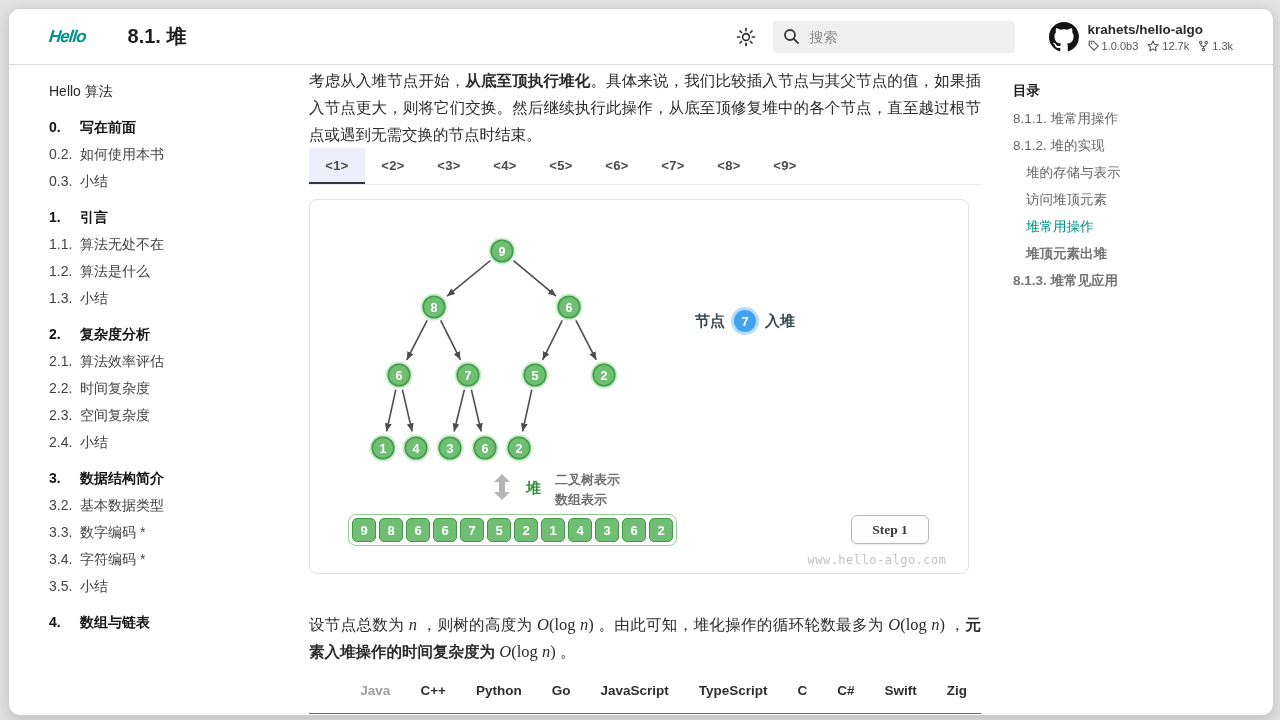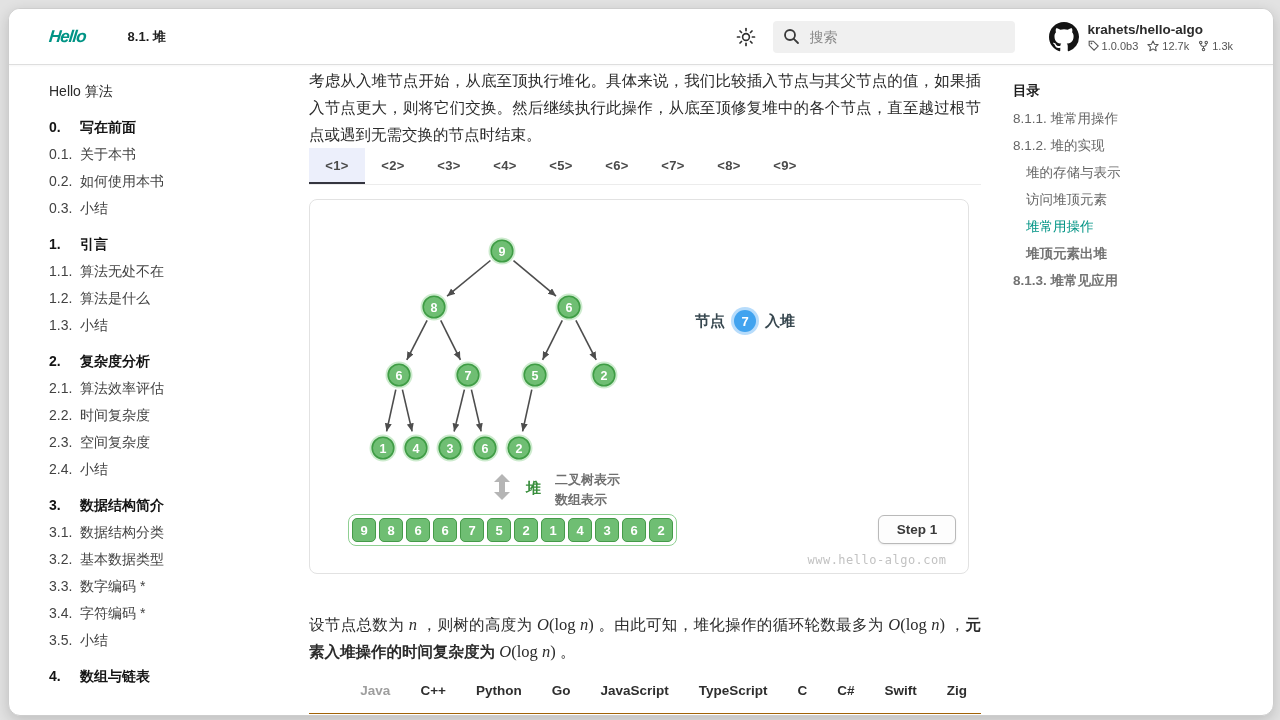--- a/index.html
+++ b/index.html
@@ -4,21 +4,21 @@
 <style>
   html,body{margin:0;padding:0;width:1280px;height:720px;overflow:hidden;
     background:#e2e2e2;font-family:"Liberation Sans","DejaVu Sans",sans-serif;}
   .window{position:absolute;left:8px;top:8px;width:1264px;height:706px;background:#fff;
     border:1px solid #cdcdcd;border-radius:12px;box-shadow:0 4px 14px rgba(0,0,0,.16);overflow:hidden;}
   
   .header{position:absolute;left:0;top:0;right:0;height:55px;display:flex;align-items:center;
     border-bottom:1px solid #dedede;box-shadow:0 1px 2px rgba(0,0,0,.04);background:#fff;z-index:5;}
   .logo{margin-left:40px;color:#009485;font-weight:bold;font-style:italic;font-size:17px;
     letter-spacing:-1px;transform:skewX(-6deg);cursor:pointer;}
-  .page-title{margin-left:42px;font-size:13px;font-weight:600;color:#1f1f1f;}
+  .page-title{margin-left:42px;font-size:20px;font-weight:600;color:#1f1f1f;}
   .header-spacer{flex:1;}
   .theme-toggle{width:26px;height:26px;display:flex;align-items:center;justify-content:center;
     margin-right:14px;cursor:pointer;}
   .searchbox{width:222px;height:32px;background:#f0f0f0;border-radius:4px;display:flex;
     align-items:center;padding:0 10px;margin-right:34px;}
   .searchbox input{border:0;outline:0;background:transparent;font-size:14px;color:#333;
     width:170px;margin-left:8px;font-family:"Liberation Sans",sans-serif;}
   .searchbox input::placeholder{color:#8a8a8a;}
   .repo{display:flex;align-items:center;margin-right:40px;cursor:pointer;}
   .repo-text{margin-left:9px;}
@@ -58,24 +58,24 @@
     font-size:13px;font-weight:700;display:flex;align-items:center;justify-content:center;
     box-shadow:0 0 0 3px rgba(144,202,249,.65);}
   .updown{position:absolute;left:184px;top:274px;}
   .heap-label{position:absolute;left:216px;top:279px;font-size:15px;font-weight:700;color:#388e3c;}
   .repr-label{position:absolute;left:245px;font-size:13px;color:#6f6f6f;font-weight:600;}
   .repr-tree{top:271px;} .repr-array{top:291px;}
   .array-box{position:absolute;left:38px;top:314px;display:inline-flex;gap:3px;padding:3px;
     border:1.6px solid #8fcf92;border-radius:8px;background:#fff;}
   .cell{width:22px;height:22px;border-radius:5px;background:#6fbe73;border:1.2px solid #459a49;
     color:#fff;font-weight:700;font-size:13px;display:flex;align-items:center;justify-content:center;}
-  .step-box{position:absolute;left:568px;top:315px;width:76px;height:27px;border:1.5px solid #b9b9b9;
+  .step-box{position:absolute;left:541px;top:315px;width:76px;height:27px;border:1.5px solid #b9b9b9;
     border-radius:6px;background:#fdfdfd;box-shadow:0 1px 2px rgba(0,0,0,.08);
     display:flex;align-items:center;justify-content:center;
-    font-family:Liberation Sans, sans-serif;font-size:13.5px;font-weight:700;color:#3a3a3a;}
+    font-family:Liberation Serif, serif;font-size:13.5px;font-weight:700;color:#3a3a3a;}
   .watermark{position:absolute;left:487px;top:353px;width:160px;text-align:center;
     font-family:"DejaVu Sans Mono","Liberation Mono",monospace;font-size:12px;color:#c2c2c2;letter-spacing:.5px;}
   .p2{margin-top:37px;}
   .lang-tabs{display:flex;gap:30px;margin-top:14px;padding:2px 14px 12px;border-bottom:1px solid #a16207;justify-content:flex-end;}
   .lang-tab{font-size:13.5px;font-weight:700;color:#2e2e2e;line-height:20px;cursor:pointer;}
   .lang-tab.muted{color:#9e9e9e;}
   svg{display:block;}
 </style>
 </head>
 <body>
@@ -147,24 +147,20 @@
   <nav class="sidebar-left">
     <ul id="nav-list">
         <li class="root">
           <span>Hello 算法</span>
         </li>
         <li class="section">
           <span class="num">0.</span>
           <span>写在前面</span>
         </li>
         <li class="">
-          <span class="num">0.1.</span>
-          <span>关于本书</span>
-        </li>
-        <li class="">
           <span class="num">0.2.</span>
           <span>如何使用本书</span>
         </li>
         <li class="">
           <span class="num">0.3.</span>
           <span>小结</span>
         </li>
         <li class="section">
           <span class="num">1.</span>
           <span>引言</span>
@@ -199,24 +195,20 @@
         </li>
         <li class="">
           <span class="num">2.4.</span>
           <span>小结</span>
         </li>
         <li class="section">
           <span class="num">3.</span>
           <span>数据结构简介</span>
         </li>
         <li class="">
-          <span class="num">3.1.</span>
-          <span>数据结构分类</span>
-        </li>
-        <li class="">
           <span class="num">3.2.</span>
           <span>基本数据类型</span>
         </li>
         <li class="">
           <span class="num">3.3.</span>
           <span>数字编码 *</span>
         </li>
         <li class="">
           <span class="num">3.4.</span>
           <span>字符编码 *</span>
@@ -226,21 +218,21 @@
           <span>小结</span>
         </li>
         <li class="section">
           <span class="num">4.</span>
           <span>数组与链表</span>
         </li>
       </ul>
   </nav>
 
   <main class="main">
-    <p class="para" id="p1"><span>考虑从入堆节点开始，</span><span style="font-weight: 400;">从底至顶执行堆化</span><span>。具体来说，我们比较插入节点与其父节点的值，如果插入节点更大，则将它们交换。然后继续执行此操作，从底至顶修复堆中的各个节点，直至越过根节点或遇到无需交换的节点时结束。</span></p>
+    <p class="para" id="p1"><span>考虑从入堆节点开始，</span><span style="font-weight: 700;">从底至顶执行堆化</span><span>。具体来说，我们比较插入节点与其父节点的值，如果插入节点更大，则将它们交换。然后继续执行此操作，从底至顶修复堆中的各个节点，直至越过根节点或遇到无需交换的节点时结束。</span></p>
 
     <div class="tabs" id="step-tabs">
         <div class="tab active">&lt;1&gt;</div>
         <div class="tab">&lt;2&gt;</div>
         <div class="tab">&lt;3&gt;</div>
         <div class="tab">&lt;4&gt;</div>
         <div class="tab">&lt;5&gt;</div>
         <div class="tab">&lt;6&gt;</div>
         <div class="tab">&lt;7&gt;</div>
         <div class="tab">&lt;8&gt;</div>

